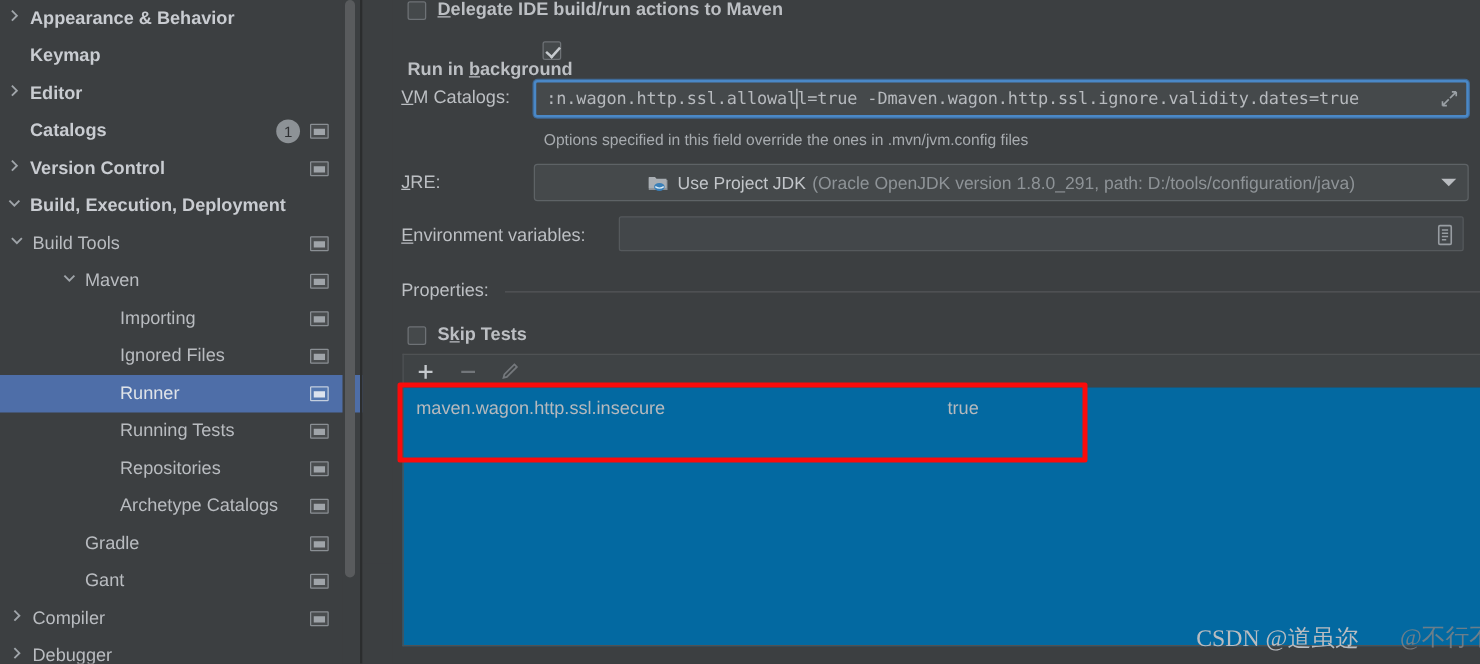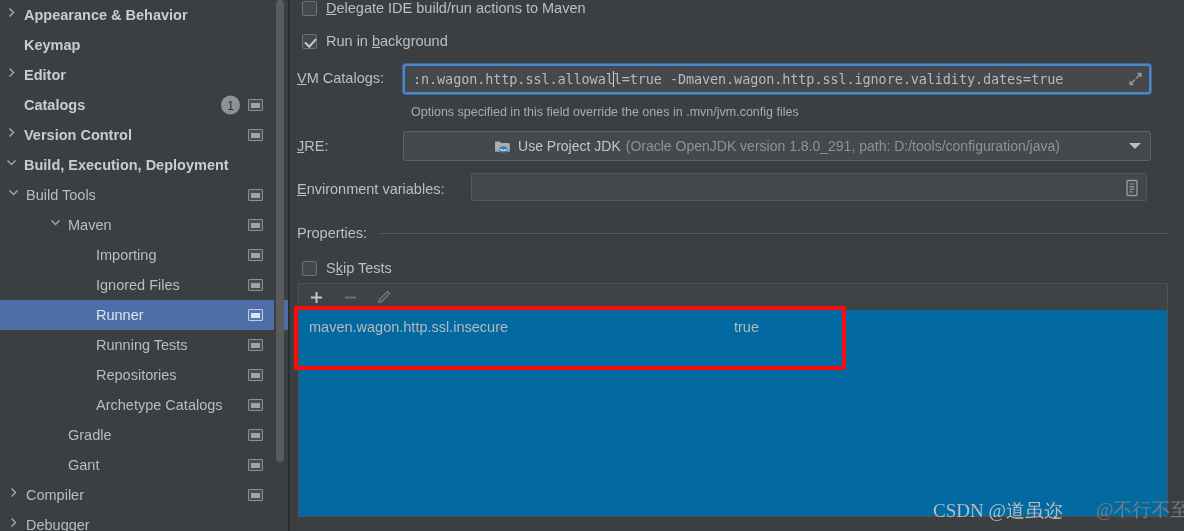--- a/index.html
+++ b/index.html
@@ -7,20 +7,21 @@
     width: 1184px; height: 531px;
     overflow: hidden;
     background: #3c3f41;
     font-family: "Liberation Sans", sans-serif;
   }
   #app {
     position: relative;
     width: 1184px; height: 451px;
     display: flex;
     background: #3c3f41;
+    gap: 24px;
   }
 
   
   .sidebar {
     position: relative;
     width: 290px; height: 531px;
     background: #3c3f41;
     flex: 0 0 290px;
     overflow: hidden;
   }
@@ -111,21 +112,21 @@
   
   .main {
     position: relative;
     flex: 1 1 auto;
     height: 531px;
     background: #3c3f41;
     padding: 0;
     overflow: hidden;
   }
 
-  .row { position: absolute; display: flex; align-items: flex-end; }
+  .row { position: absolute; display: flex; align-items: flex-end; font-weight: bold; }
 
   .cb {
     width: 15px; height: 15px;
     border: 1px solid #6e7276;
     border-radius: 2px;
     background: #45494b;
     flex: 0 0 15px;
     position: relative;
     margin-right: 9px;
   }
@@ -427,21 +428,21 @@
     <div class="sidebar-divider"></div>
   </div>
 
   <div class="main">
 
     <div class="row" style="left:12px; top:0px;">
       <span class="cb"></span>
       <span class="cb-label"><span class="u">D</span><span>elegate IDE build/run actions to Maven</span></span>
     </div>
 
-    <div class="row" style="left:12px; top:33px;">
+    <div class="row" style="left:12px; top:33px;flex-direction:column;">
       <span class="cb checked"></span>
       <span class="cb-label"><span>Run in </span><span class="u">b</span><span>ackground</span></span>
     </div>
 
     <div class="field-label" style="position:absolute; left:7px; top:70px;"><span class="u">V</span><span>M Catalogs:</span></div>
 
     <div class="textfield focused mono" style="left:113px; top:64px; width:748px; position:absolute;">
       <span>:n.wagon.http.ssl.allowal</span>
         <span class="caret"></span>
         <span>l=true -Dmaven.wagon.http.ssl.ignore.validity.dates=true</span>

